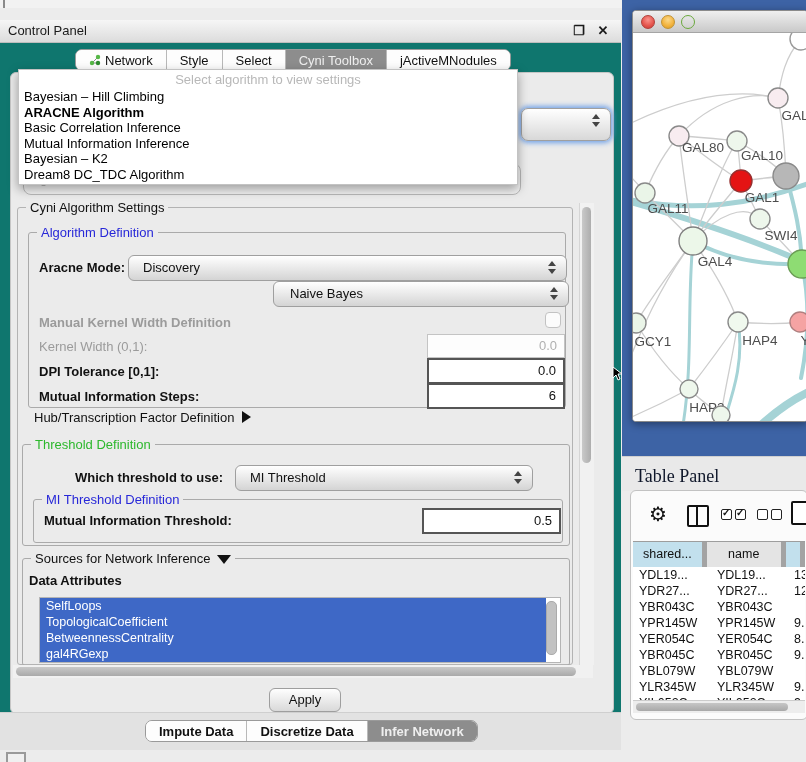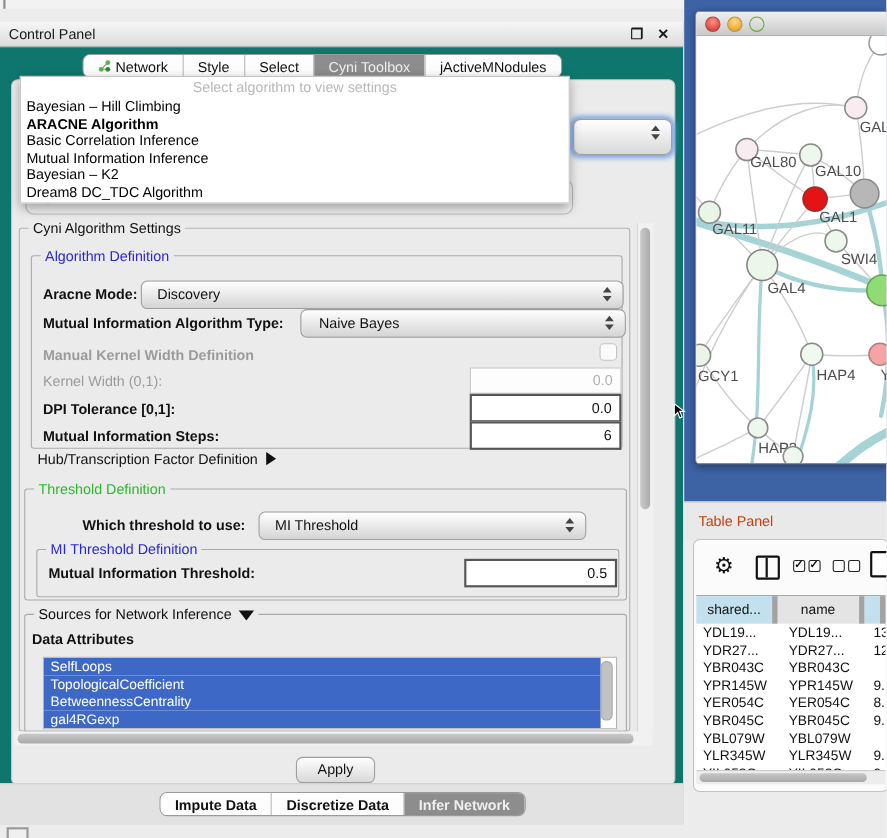--- a/index.html
+++ b/index.html
@@ -88,21 +88,21 @@
     border:1px solid #8a8a8a;border-radius:4px;overflow:hidden;box-shadow:0 2px 8px rgba(0,0,0,.4);}
   .mactitle{height:21px;background:linear-gradient(#efefef,#c9c9c9);border-bottom:1px solid #a5a5a5;display:flex;align-items:center;padding-left:8px;gap:6px;}
   .tl{width:12px;height:12px;border-radius:50%;}
   .tl.r{background:radial-gradient(circle at 50% 32%,#fa938c,#e4544c 60%,#c23d37);border:1px solid #b0403a;}
   .tl.y{background:radial-gradient(circle at 50% 32%,#fbd98a,#f2b23c 60%,#d29a2c);border:1px solid #c19334;}
   .tl.g{background:radial-gradient(circle at 50% 32%,#c2ed9a,#7ac844 60%,#5fae30;);border:1px solid #6aa83c;}
   .netcontent{position:absolute;left:0;top:22px;right:0;bottom:0;background:#fff;}
 
   
   .tphead{left:622px;top:456px;width:184px;height:34px;background:#e9e9e9;border-top:1px solid #d0d0d0;}
-  .tphead .t{position:absolute;left:13px;top:9px;font-size:13px;color:#c2410c;}
+  .tphead .t{position:absolute;left:13px;top:9px;font-size:18px;color:#0f172a;font-family:Liberation Serif, serif;}
   .tpbox{left:630px;top:490px;width:176px;height:228px;background:#fbfbfb;border:1px solid #c2c2c2;border-radius:6px;overflow:hidden;}
   .tp-tools{position:absolute;left:0;top:0;width:176px;height:48px;}
   .gear{position:absolute;left:18px;top:11px;font-size:20px;color:#111;}
   .colicon{position:absolute;left:56px;top:14px;width:18px;height:18px;border:2px solid #111;border-radius:2px;}
   .colicon:before{content:"";position:absolute;left:7px;top:0;width:2px;height:18px;background:#111;}
   .cb{position:absolute;width:9px;height:9px;border:1.5px solid #222;border-radius:2px;background:#fff;}
   .cb.c:before{content:"✓";position:absolute;left:0;top:-3px;font-size:10px;font-weight:bold;color:#111;}
   .docicon{position:absolute;left:160px;top:10px;width:15px;height:20px;border:2px solid #111;border-radius:2px;background:#fff;}
   .th{position:absolute;left:2px;top:50px;width:172px;height:26px;display:flex;border-top:1px solid #9d9d9d;border-bottom:1px solid #9d9d9d;}
   .th .c{height:100%;line-height:24px;text-align:center;font-size:12.5px;border-right:5px solid #a3a3a3;overflow:hidden;white-space:nowrap;}
@@ -171,21 +171,20 @@
 
         <div class="grp" style="left:10px;top:24px;width:536px;height:174px;border-color:#aaaaaa;">
           <span class="legend blue">Algorithm Definition</span>
 
           <span class="lbl b" style="left:10px;top:27px;text-align:right;">Aracne Mode:</span>
           <div class="combo" style="left:99px;top:22px;width:423px;">
             <span>Discovery</span>
             <span class="stepper"></span>
           </div>
 
-          <span class="lbl b" style="left:10px;top:53px;">Mutual Information Algorithm Type:</span>
           <div class="combo" style="left:244px;top:48px;width:278px;padding-left:16px;">
             <span>Naive Bayes</span>
             <span class="stepper"></span>
           </div>
 
           <span class="lbl b dis" style="left:10px;top:82px;">Manual Kernel Width Definition</span>
           <span class="chk" style="left:516px;top:79px;"></span>
 
           <span class="lbl dis" style="left:10px;top:106px;">Kernel Width (0,1):</span>
           <div class="field di" style="left:398px;top:101px;width:129px;">0.0</div>

